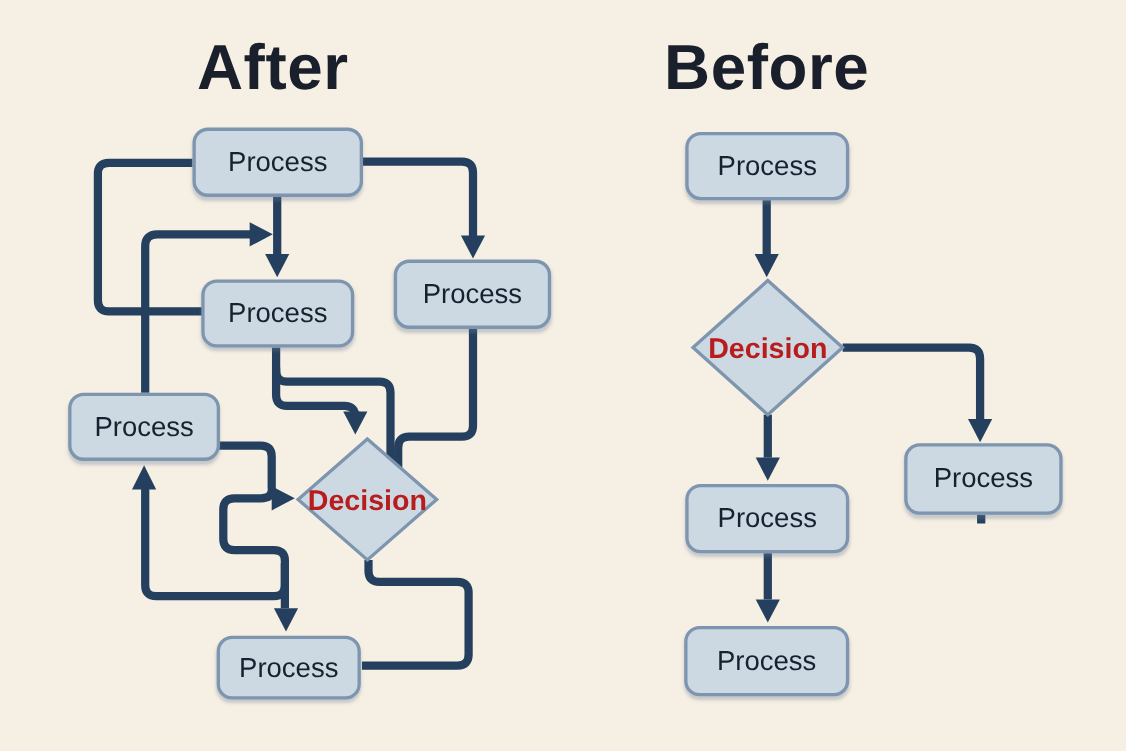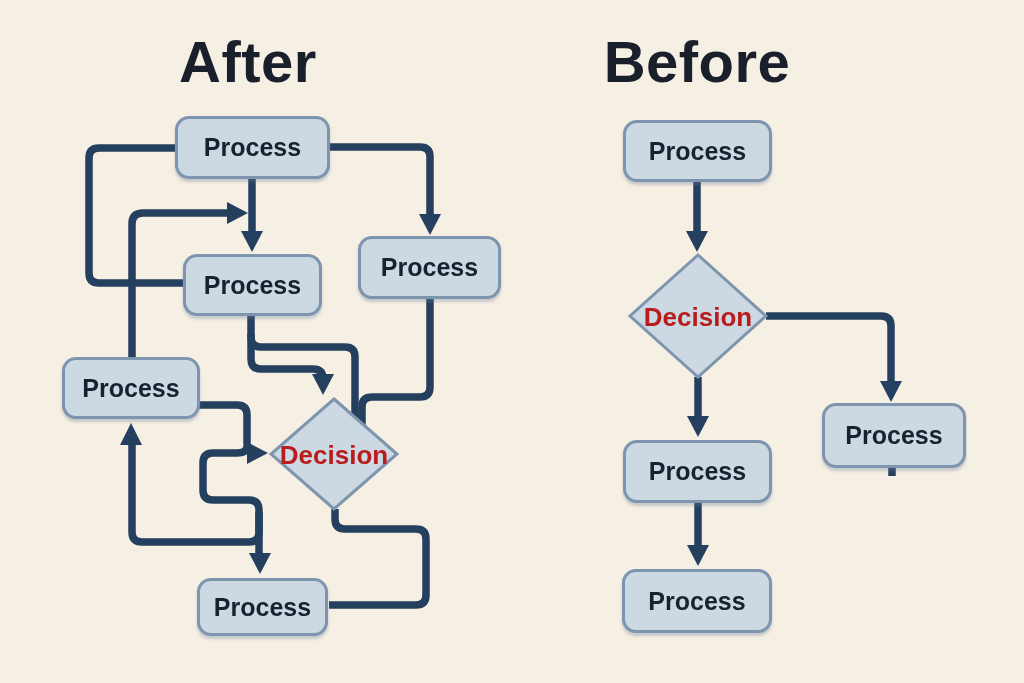--- a/index.html
+++ b/index.html
@@ -25,21 +25,21 @@
   .node{
     position:absolute;
     background:#ccd8e2;
     border:3px solid #7d95ae;
     border-radius:14px;
     box-sizing:border-box;
     display:flex;align-items:center;justify-content:center;
     box-shadow:0 3px 3px rgba(109,125,154,0.35);
   }
   .node-label{
-    font-weight:700;
+    font-weight:400;
     font-size:25px;
     color:#16222f;
   }
   .diamond-label{
     position:absolute;
     transform:translate(-50%,-50%);
     font-weight:700;
     font-size:26px;
     color:#b91c1c;
     white-space:nowrap;

